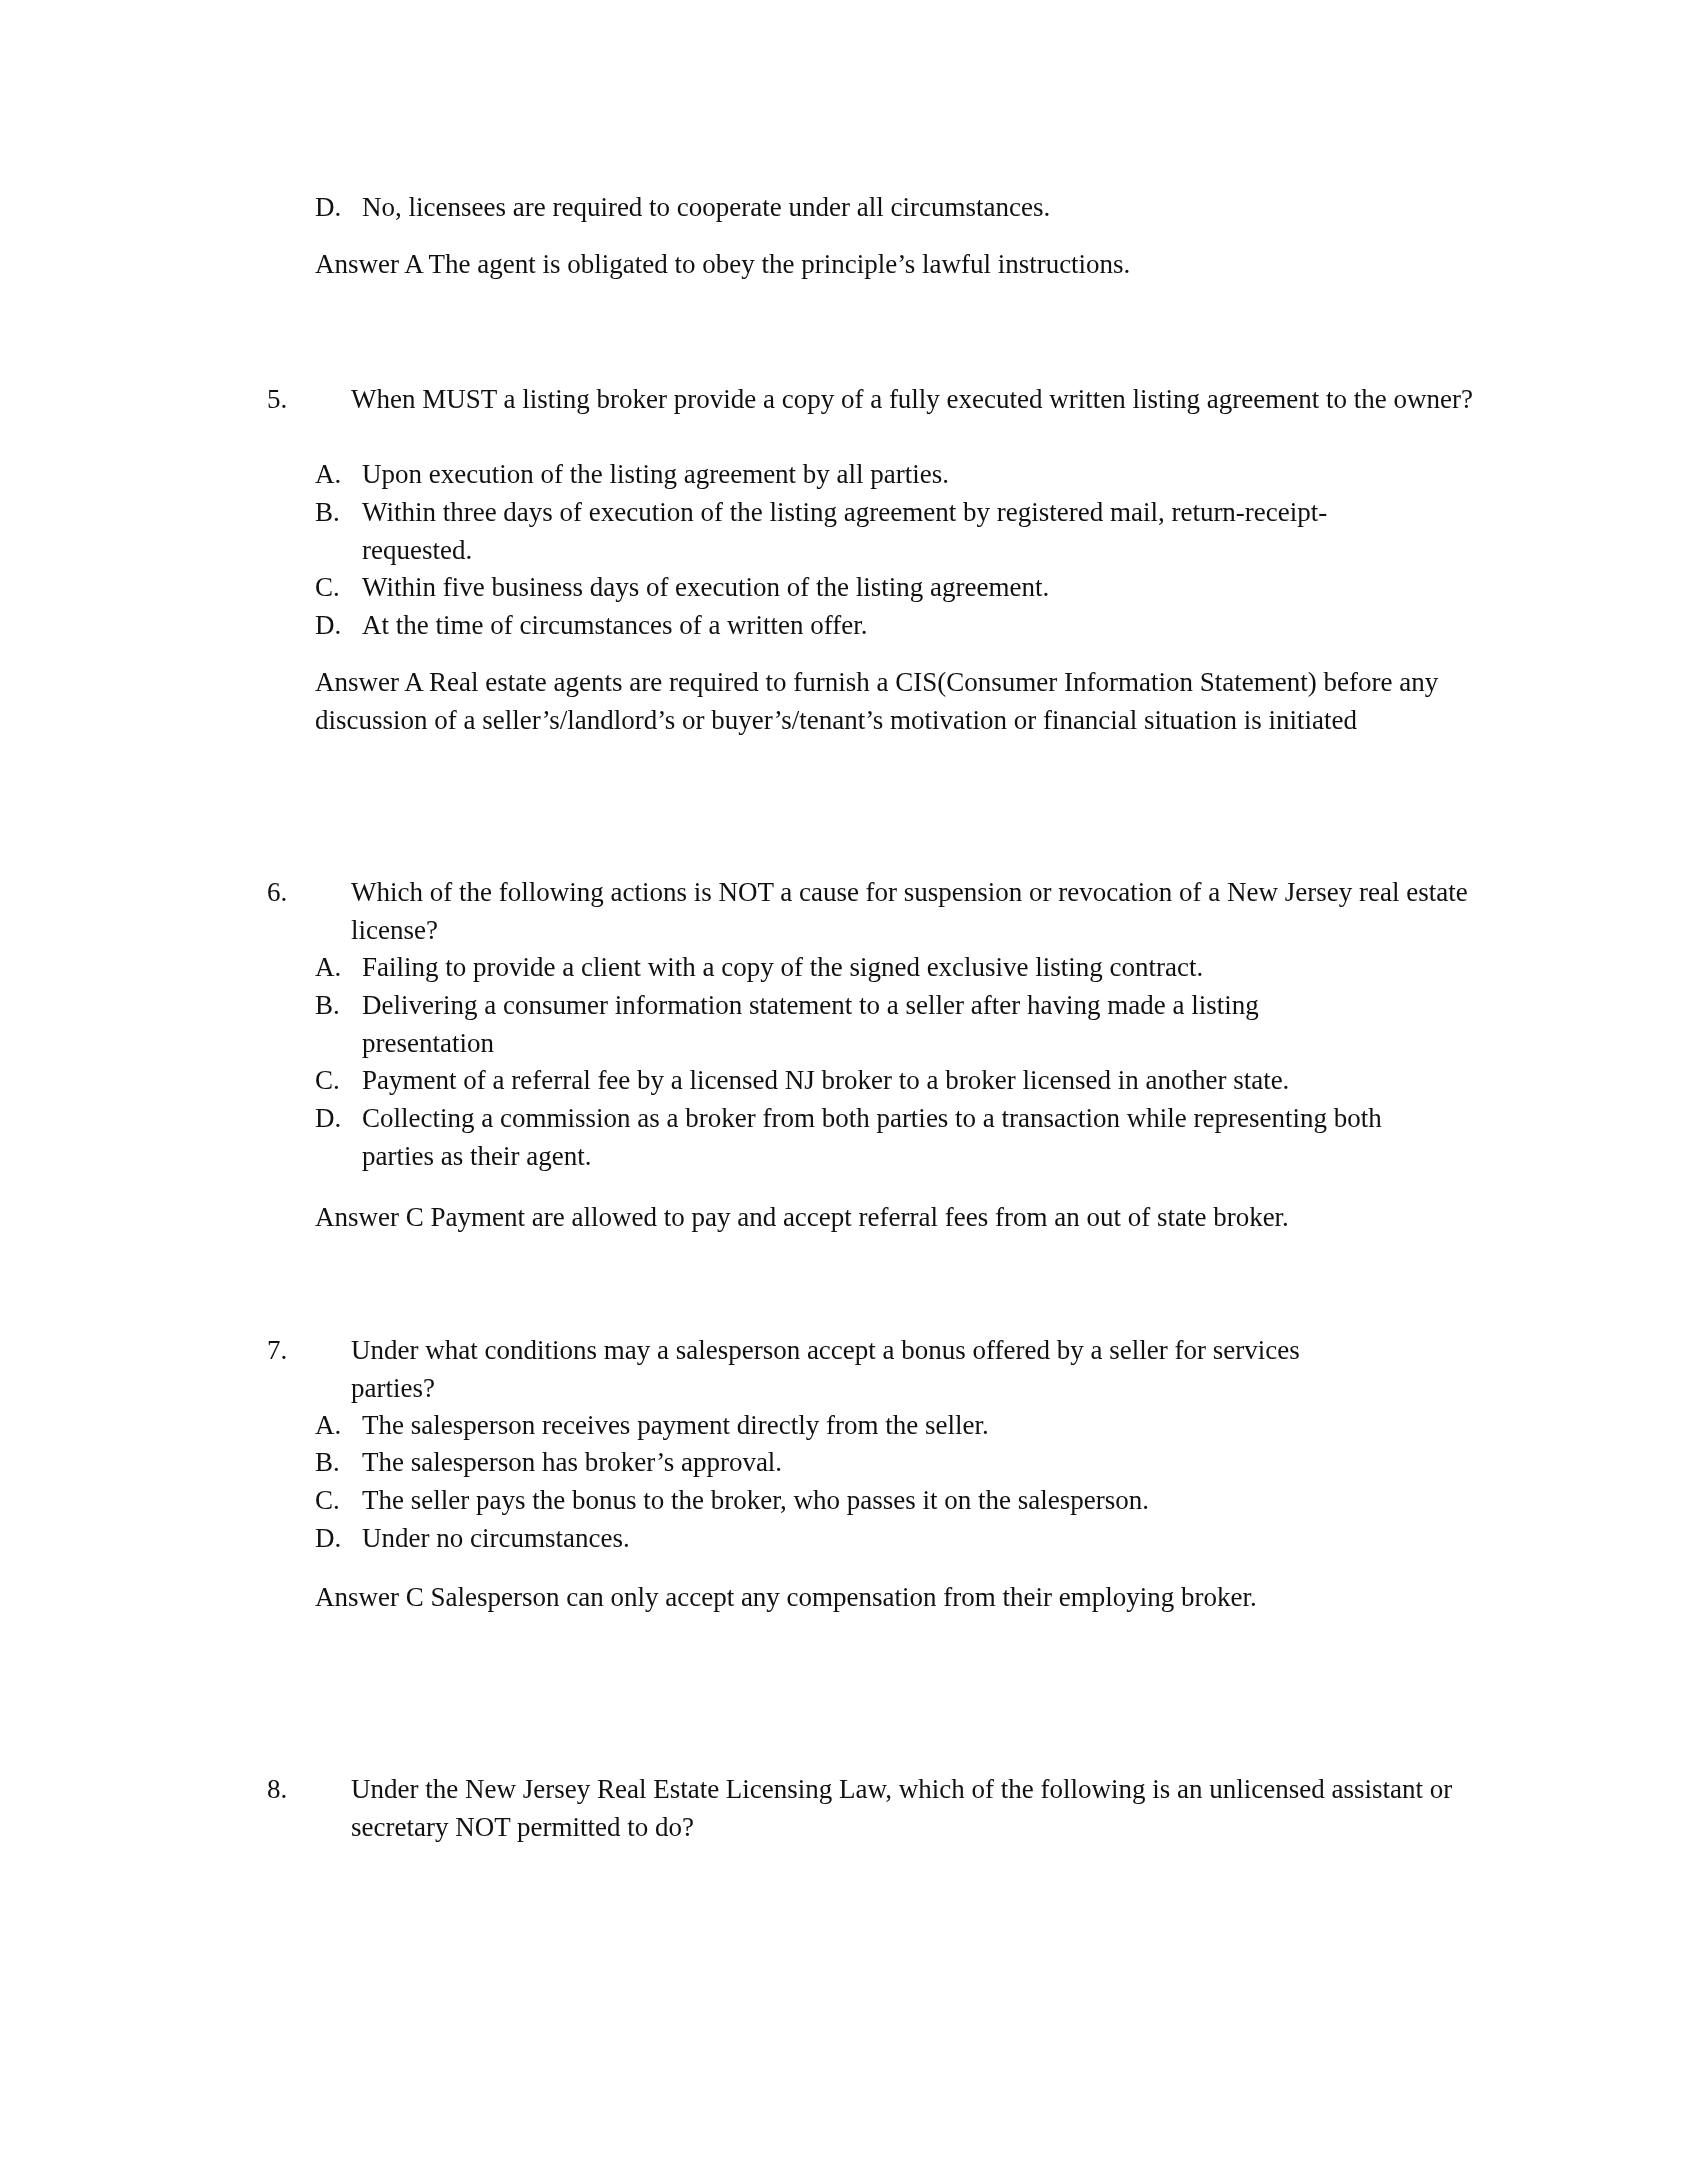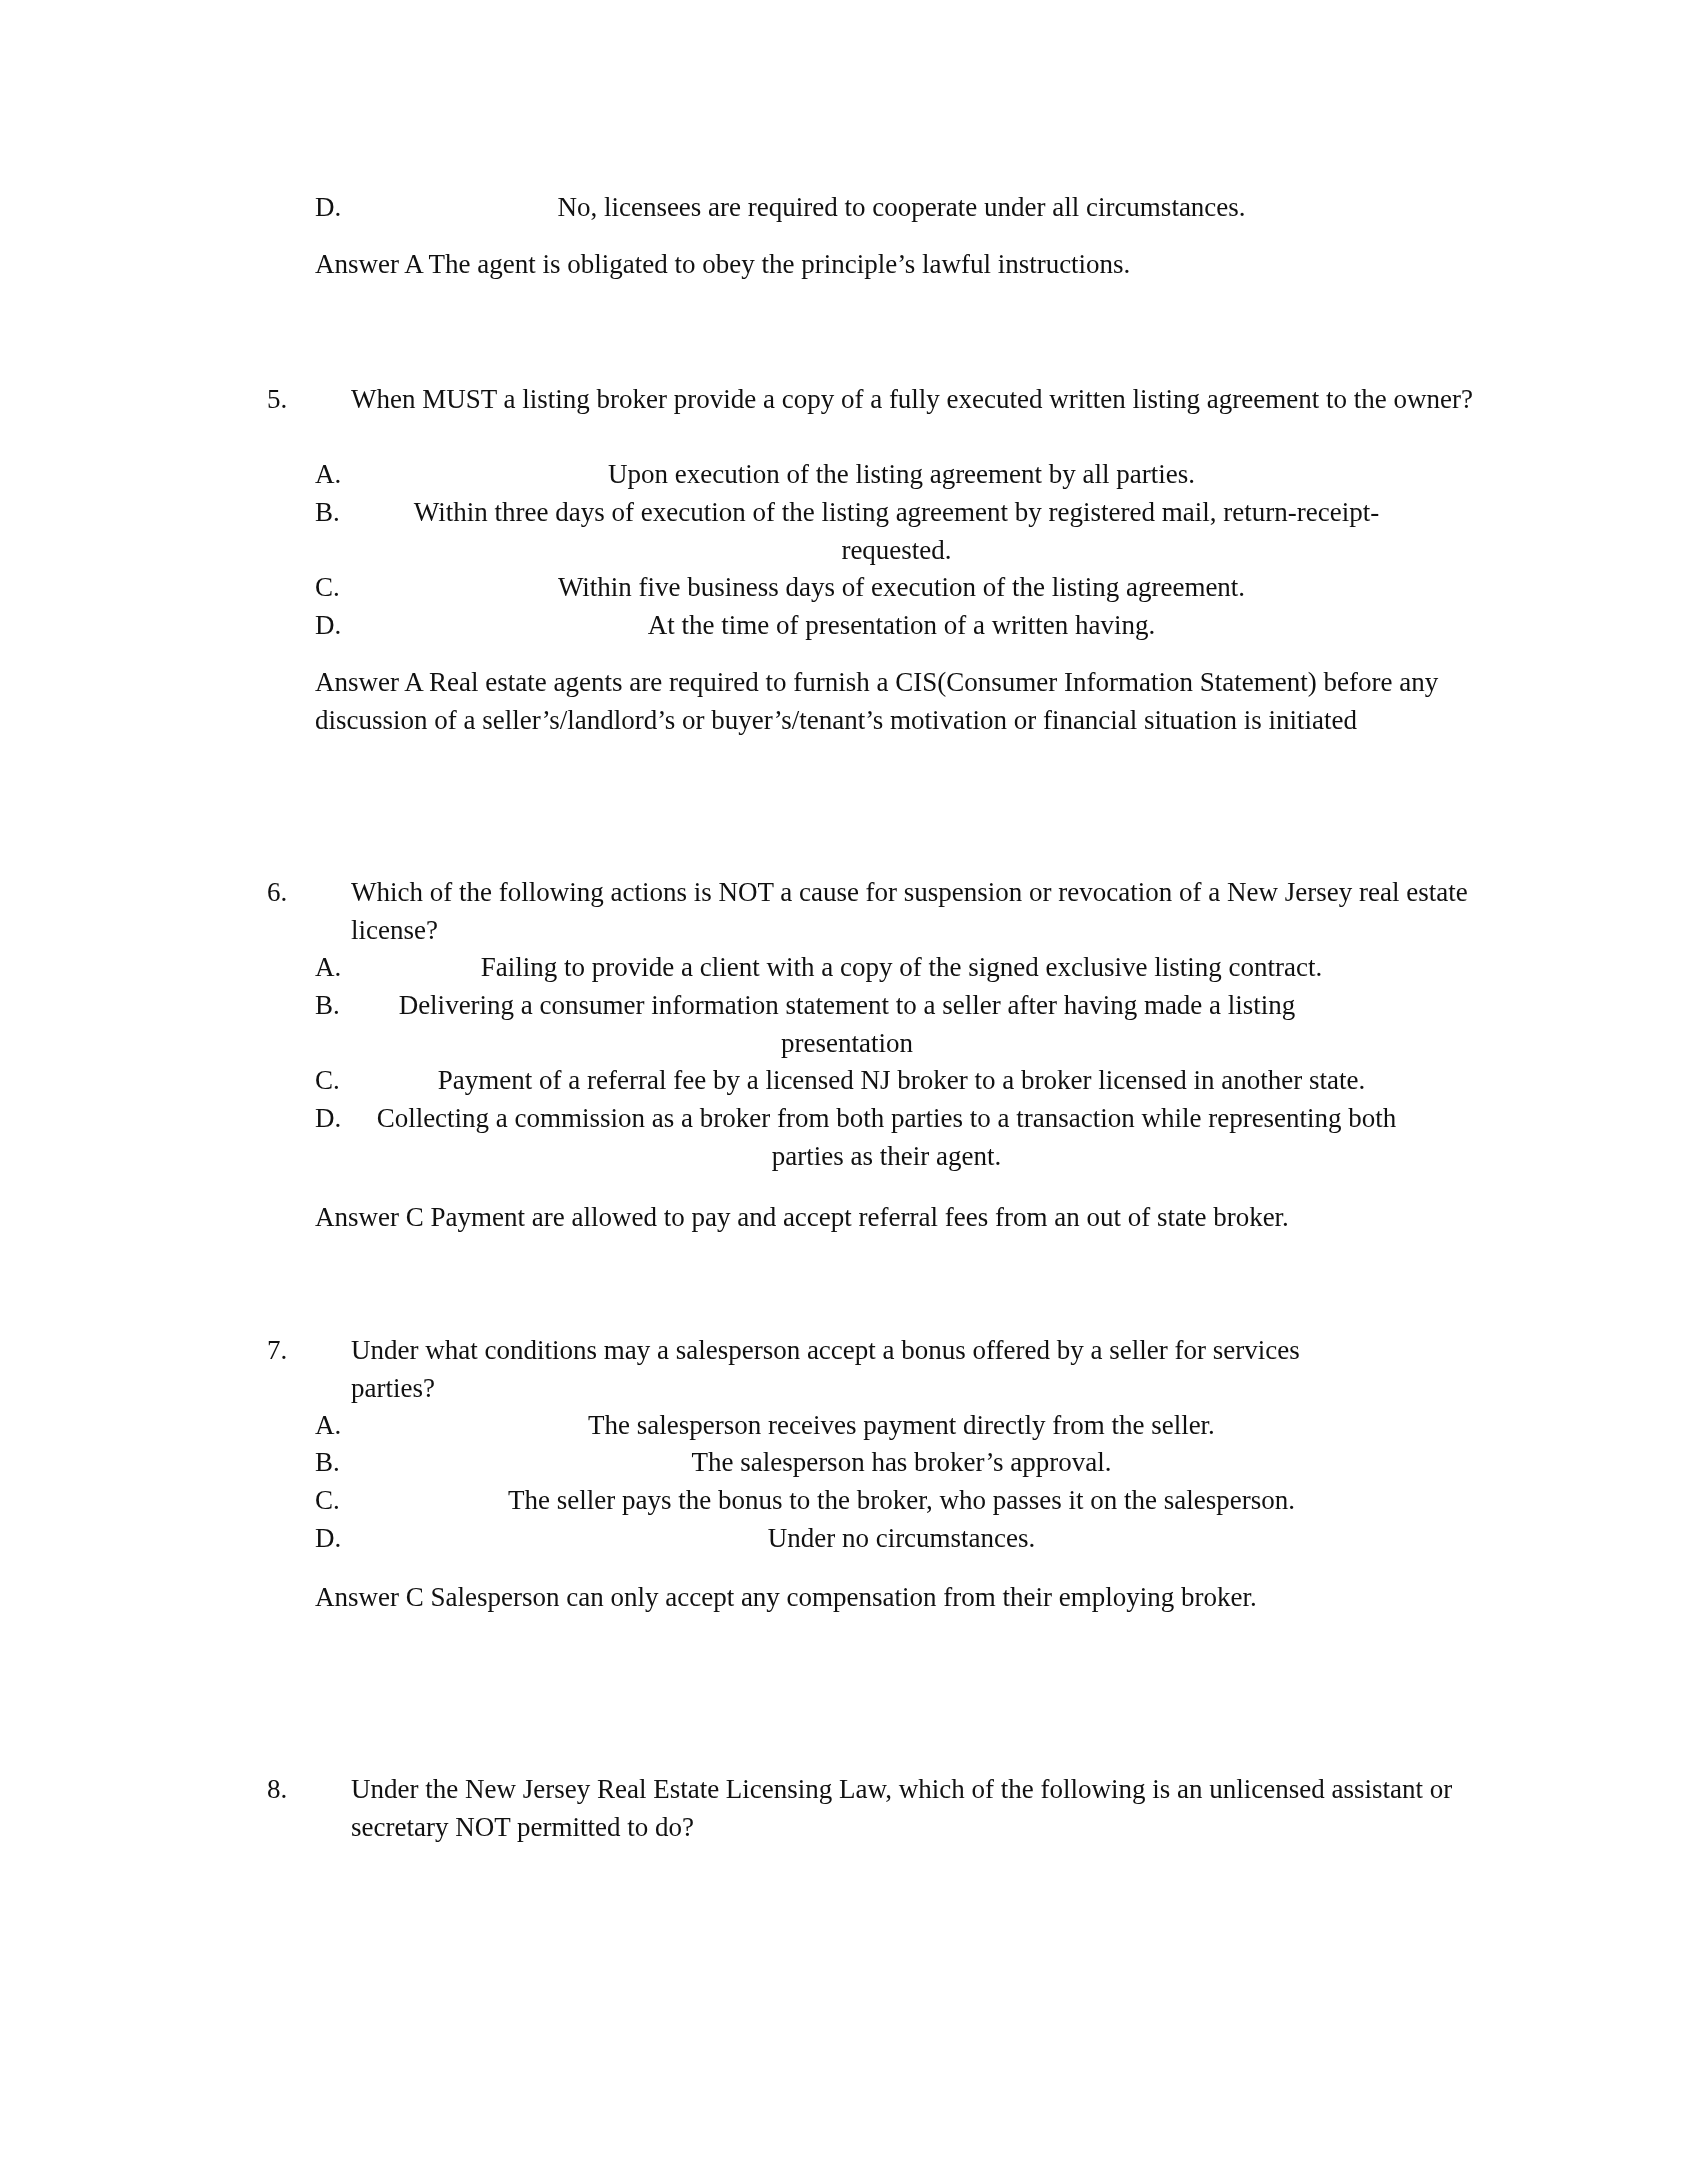--- a/index.html
+++ b/index.html
@@ -6,21 +6,21 @@
   body {
     width: 1683px; height: 2178px; position: relative; overflow: hidden;
     font-family: "Liberation Serif", "DejaVu Serif", serif;
     color: #111111; font-size: 27px; line-height: 38px;
   }
   .blk { position: absolute; left: 0; width: 1683px; }
   .line { position: absolute; white-space: nowrap; }
   .num { position: absolute; left: 267px; }
   .qtext { position: absolute; left: 310px; width: 1129px; white-space: normal; margin-left: 41px; }
   .opt-letter { position: absolute; left: 315px; }
-  .opt-text { position: absolute; left: 362px; width: 1079px; white-space: normal; text-align: center; }
+  .opt-text { position: absolute; left: 362px; width: 1079px; white-space: normal; }
   .answer { position: absolute; left: 315px; width: 1129px; white-space: normal; }
   .answer b { font-weight: normal; }
 </style>
 </head>
 <body>
 
 <div class="blk">
   <span class="opt-letter line" style="top:188px">D.</span>
   <span class="opt-text" style="top:188px">No, licensees are required to cooperate  under  all circumstances.</span>
   <div class="answer" style="top:245px">
@@ -33,21 +33,21 @@
 <div class="blk">
   <span class="num line" style="top:380px">5.</span>
   <div class="qtext" style="top:380px">When MUST a listing broker provide a copy of a fully executed  written listing agreement  to the owner?</div>
   <span class="opt-letter line" style="top:455px">A.</span>
   <div class="opt-text" style="top:455px">Upon execution  of the  listing agreement  by all parties.</div>
   <span class="opt-letter line" style="top:493px">B.</span>
   <div class="opt-text" style="top:493px; width:1069px">Within three  days of execution of the  listing agreement  by registered mail, return-receipt-requested.</div>
   <span class="opt-letter line" style="top:568px">C.</span>
   <div class="opt-text" style="top:568px">Within  five business days of execution of the  listing agreement.</div>
   <span class="opt-letter line" style="top:606px">D.</span>
-  <div class="opt-text" style="top:606px">At the  time of presentation of a written having.</div>
+  <div class="opt-text" style="top:606px">At the  time of circumstances of a written offer.</div>
   <div class="answer" style="top:663px">
     <b>Answer</b>
     <b>A</b>
     <span>Real estate  agents  are  required to furnish a CIS(Consumer Information Statement) before  any discussion of a seller’s/landlord’s or buyer’s/tenant’s motivation or financial situation is initiated</span>
   </div>
 </div>
 
 <div class="blk">
   <span class="num line" style="top:873px">6.</span>
   <div class="qtext" style="top:873px">Which of the  following actions is NOT a cause  for suspension  or revocation  of a New Jersey real estate  license?</div>

